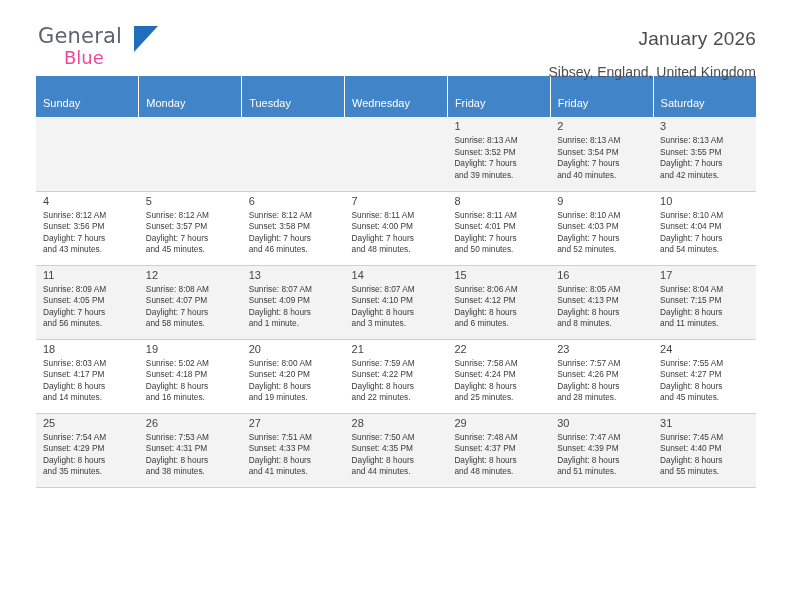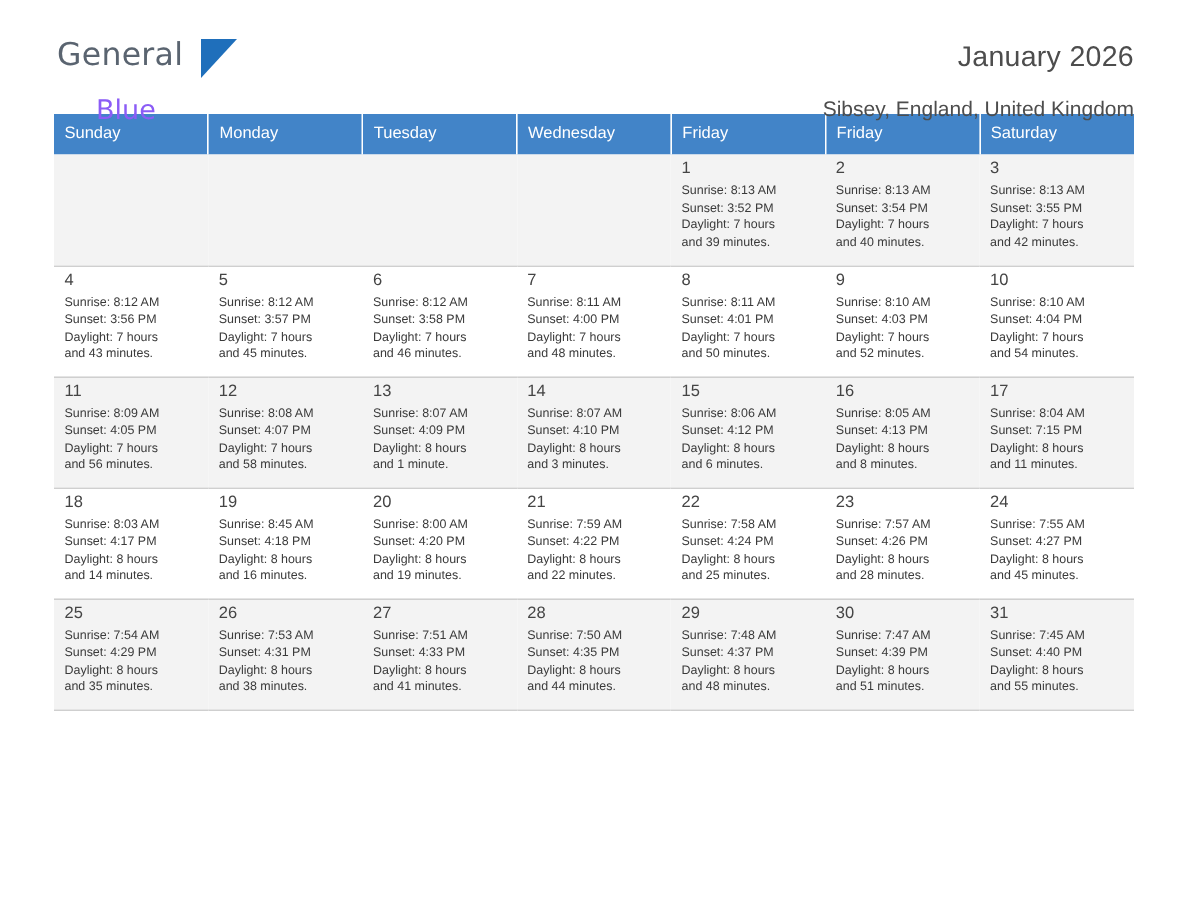--- a/index.html
+++ b/index.html
@@ -37,22 +37,22 @@
   }
   .logo-general {
     font-size: 21px;
     color: #5a6470;
     letter-spacing: 0.2px;
     font-family: "DejaVu Sans", sans-serif;
   }
   .logo-blue {
     display: block;
     font-size: 18px;
-    color: #8b5cf6;
-    margin-top: 18px;
+    color: #ec4899;
+    margin-top: 2px;
     margin-left: 26px;
     font-family: "DejaVu Sans", sans-serif;
   }
   .logo-flag {
     position: absolute;
     left: 96px;
     top: 0px;
     width: 0;
     height: 0;
     border-left: 24px solid #1f6fbb;
@@ -80,21 +80,21 @@
     width: 720px;
     border-collapse: collapse;
     table-layout: fixed;
   }
   .calendar th {
     background: #4284c8;
     color: #ffffff;
     font-size: 11px;
     font-weight: normal;
     text-align: left;
-    padding: 4px 0 5px 7px;
+    padding: 18px 0 5px 7px;
     height: 18px;
     border-right: 1px solid #ffffff;
   }
   .calendar th:last-child { border-right: none; }
   .calendar td {
     vertical-align: top;
     width: 102.8px;
     height: 74px;
     padding: 3px 0 0 7px;
     border-bottom: 1px solid #cfcfcf;
@@ -315,21 +315,21 @@
             <div class="info">
               <div>Sunrise: 8:03 AM</div>
               <div>Sunset: 4:17 PM</div>
               <div>Daylight: 8 hours</div>
               <div>and 14 minutes.</div>
             </div>
           </td>
           <td>
             <div class="daynum">19</div>
             <div class="info">
-              <div>Sunrise: 8:45 AM</div>
+              <div>Sunrise: 5:02 AM</div>
               <div>Sunset: 4:18 PM</div>
               <div>Daylight: 8 hours</div>
               <div>and 16 minutes.</div>
             </div>
           </td>
           <td>
             <div class="daynum">20</div>
             <div class="info">
               <div>Sunrise: 8:00 AM</div>
               <div>Sunset: 4:20 PM</div>

